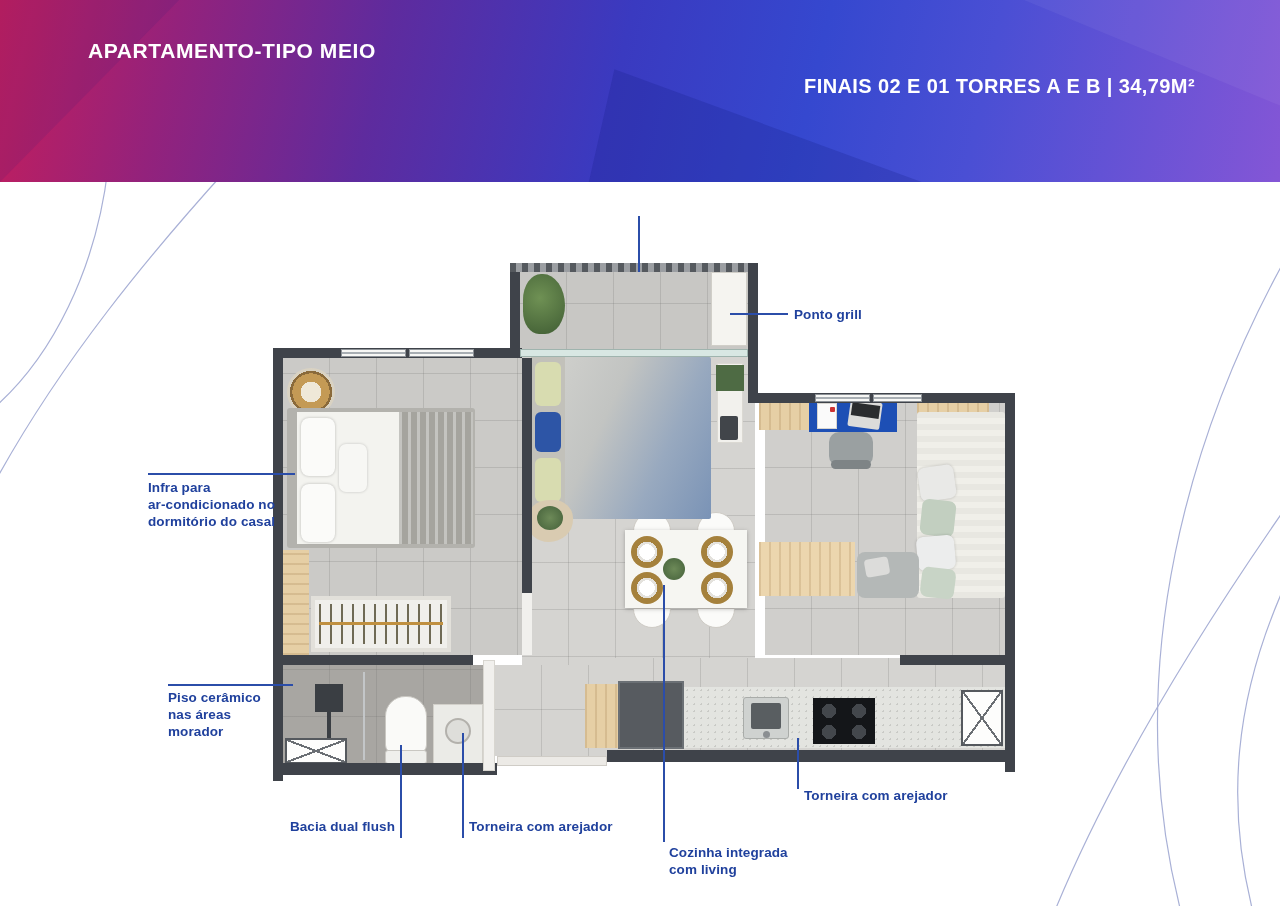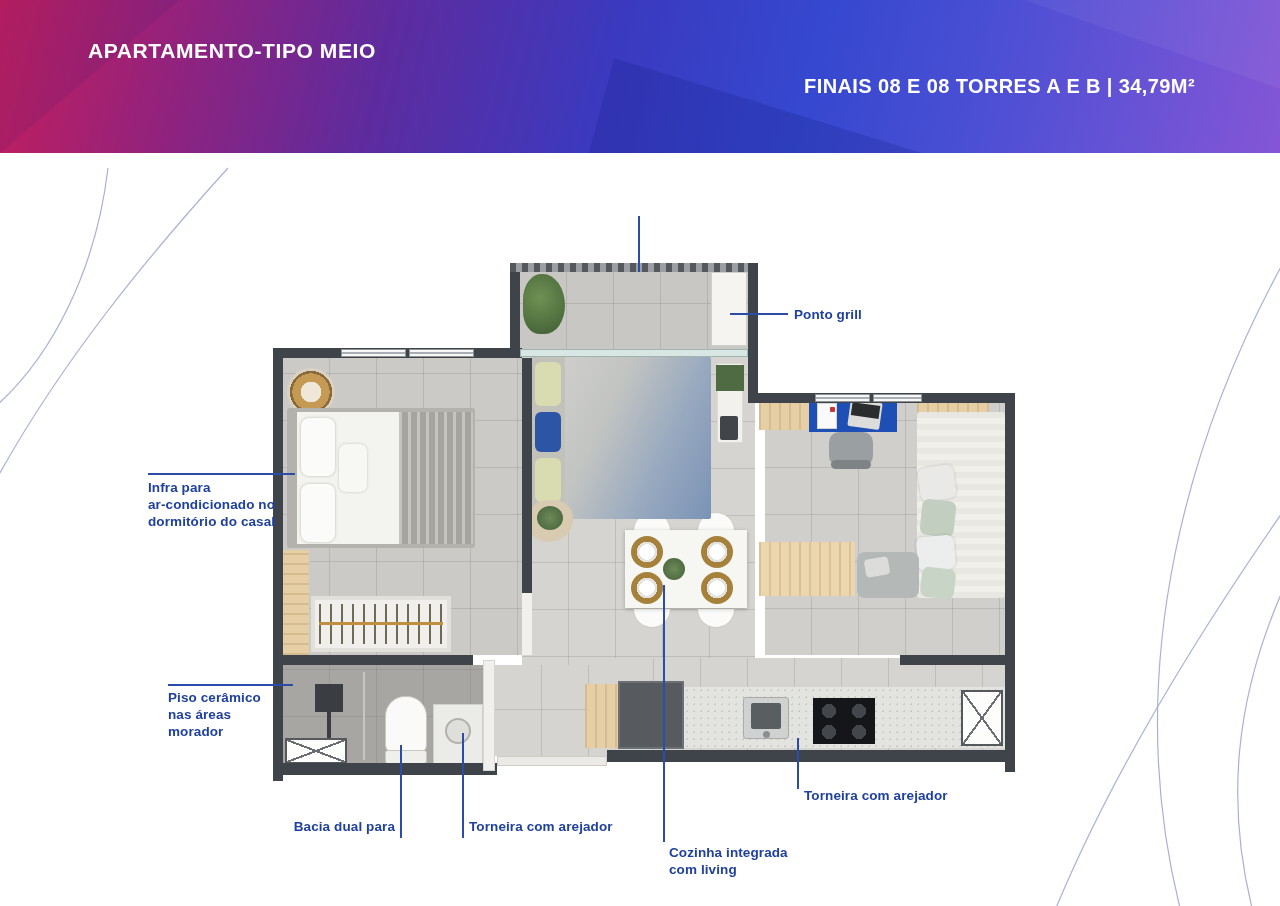--- a/index.html
+++ b/index.html
@@ -1,20 +1,20 @@
 <!DOCTYPE html>
 <html><head>
 <meta charset="utf-8">
 <style>
   html,body{margin:0;padding:0;}
   .page{position:relative;width:1280px;height:906px;background:#ffffff;overflow:hidden;
         font-family:"Liberation Sans",sans-serif;}
 
   
-  .banner{position:absolute;left:0;top:0;width:1280px;height:153px;
+  .banner{position:absolute;left:0;top:0;width:1280px;height:182px;
     background:linear-gradient(103deg,#c41e5c 0%,#93227c 14%,#5e2b9e 30%,#3a3ac0 48%,#3548cf 63%,#4a4fd4 76%,#8456d6 100%);}
   .facet-a{position:absolute;inset:0;background:#141d7e;opacity:.22;
     clip-path:polygon(48% 38%,72% 100%,46% 100%);}
   .facet-b{position:absolute;inset:0;background:#ffffff;opacity:.05;
     clip-path:polygon(80% 0,100% 0,100% 58%);}
   .facet-c{position:absolute;inset:0;background:#141d7e;opacity:.10;
     clip-path:polygon(0 100%,14% 0,0 0);}
   .banner-subtitle{position:absolute;left:88px;top:39px;color:#ffffff;
     font-size:21px;font-weight:600;letter-spacing:.6px;}
   .banner-title{position:absolute;left:86px;top:60px;color:#ffffff;
@@ -67,21 +67,21 @@
       <path d="M1282,513 C1180,660 1105,790 1056,908"></path>
       <path d="M1282,592 C1235,700 1226,802 1252,908"></path>
     </g>
   </svg>
 
   <div class="banner">
     <div class="facet-a"></div>
     <div class="facet-b"></div>
     <div class="facet-c"></div>
     <div class="banner-subtitle">APARTAMENTO-TIPO MEIO</div>
-    <div class="banner-info">FINAIS 08 E 08 TORRES A E B | 34,79M²</div>
+    <div class="banner-info">FINAIS 02 E 01 TORRES A E B | 34,79M²</div>
   </div>
 
   <div class="plan">
 
     <div class="floor" style="left:247px;top:12px;width:228px;height:78px;background-color:#c8c7c4;"></div>
     <div class="floor" style="left:10px;top:98px;width:239px;height:297px;background-color:#cbcac7;"></div>
     <div class="floor" style="left:249px;top:97px;width:233px;height:393px;"></div>
     <div class="floor" style="left:10px;top:405px;width:200px;height:98px;background-color:#a8a6a2;"></div>
     <div class="floor" style="left:222px;top:405px;width:112px;height:91px;"></div>
     <div class="floor" style="left:334px;top:398px;width:398px;height:92px;"></div>
@@ -195,19 +195,19 @@
   <div class="lead v" style="left:663px;top:585px;height:257px;"></div>
   <div class="lead v" style="left:797px;top:738px;height:51px;"></div>
 
   <div class="callout" style="left:794px;top:306px;">Ponto grill</div>
   <div class="callout" style="left:148px;top:479px;width:140px;">Infra para
 ar-condicionado no
 dormitório do casal</div>
   <div class="callout" style="left:168px;top:689px;width:130px;">Piso cerâmico
 nas áreas
 morador</div>
-  <div class="callout" style="left:285px;top:818px;width:110px;text-align:right;">Bacia dual para</div>
+  <div class="callout" style="left:285px;top:818px;width:110px;text-align:right;">Bacia dual flush</div>
   <div class="callout" style="left:469px;top:818px;">Torneira com arejador</div>
   <div class="callout" style="left:669px;top:844px;width:130px;">Cozinha integrada
 com living</div>
   <div class="callout" style="left:804px;top:787px;">Torneira com arejador</div>
 
 </div>
 
 </body></html>

